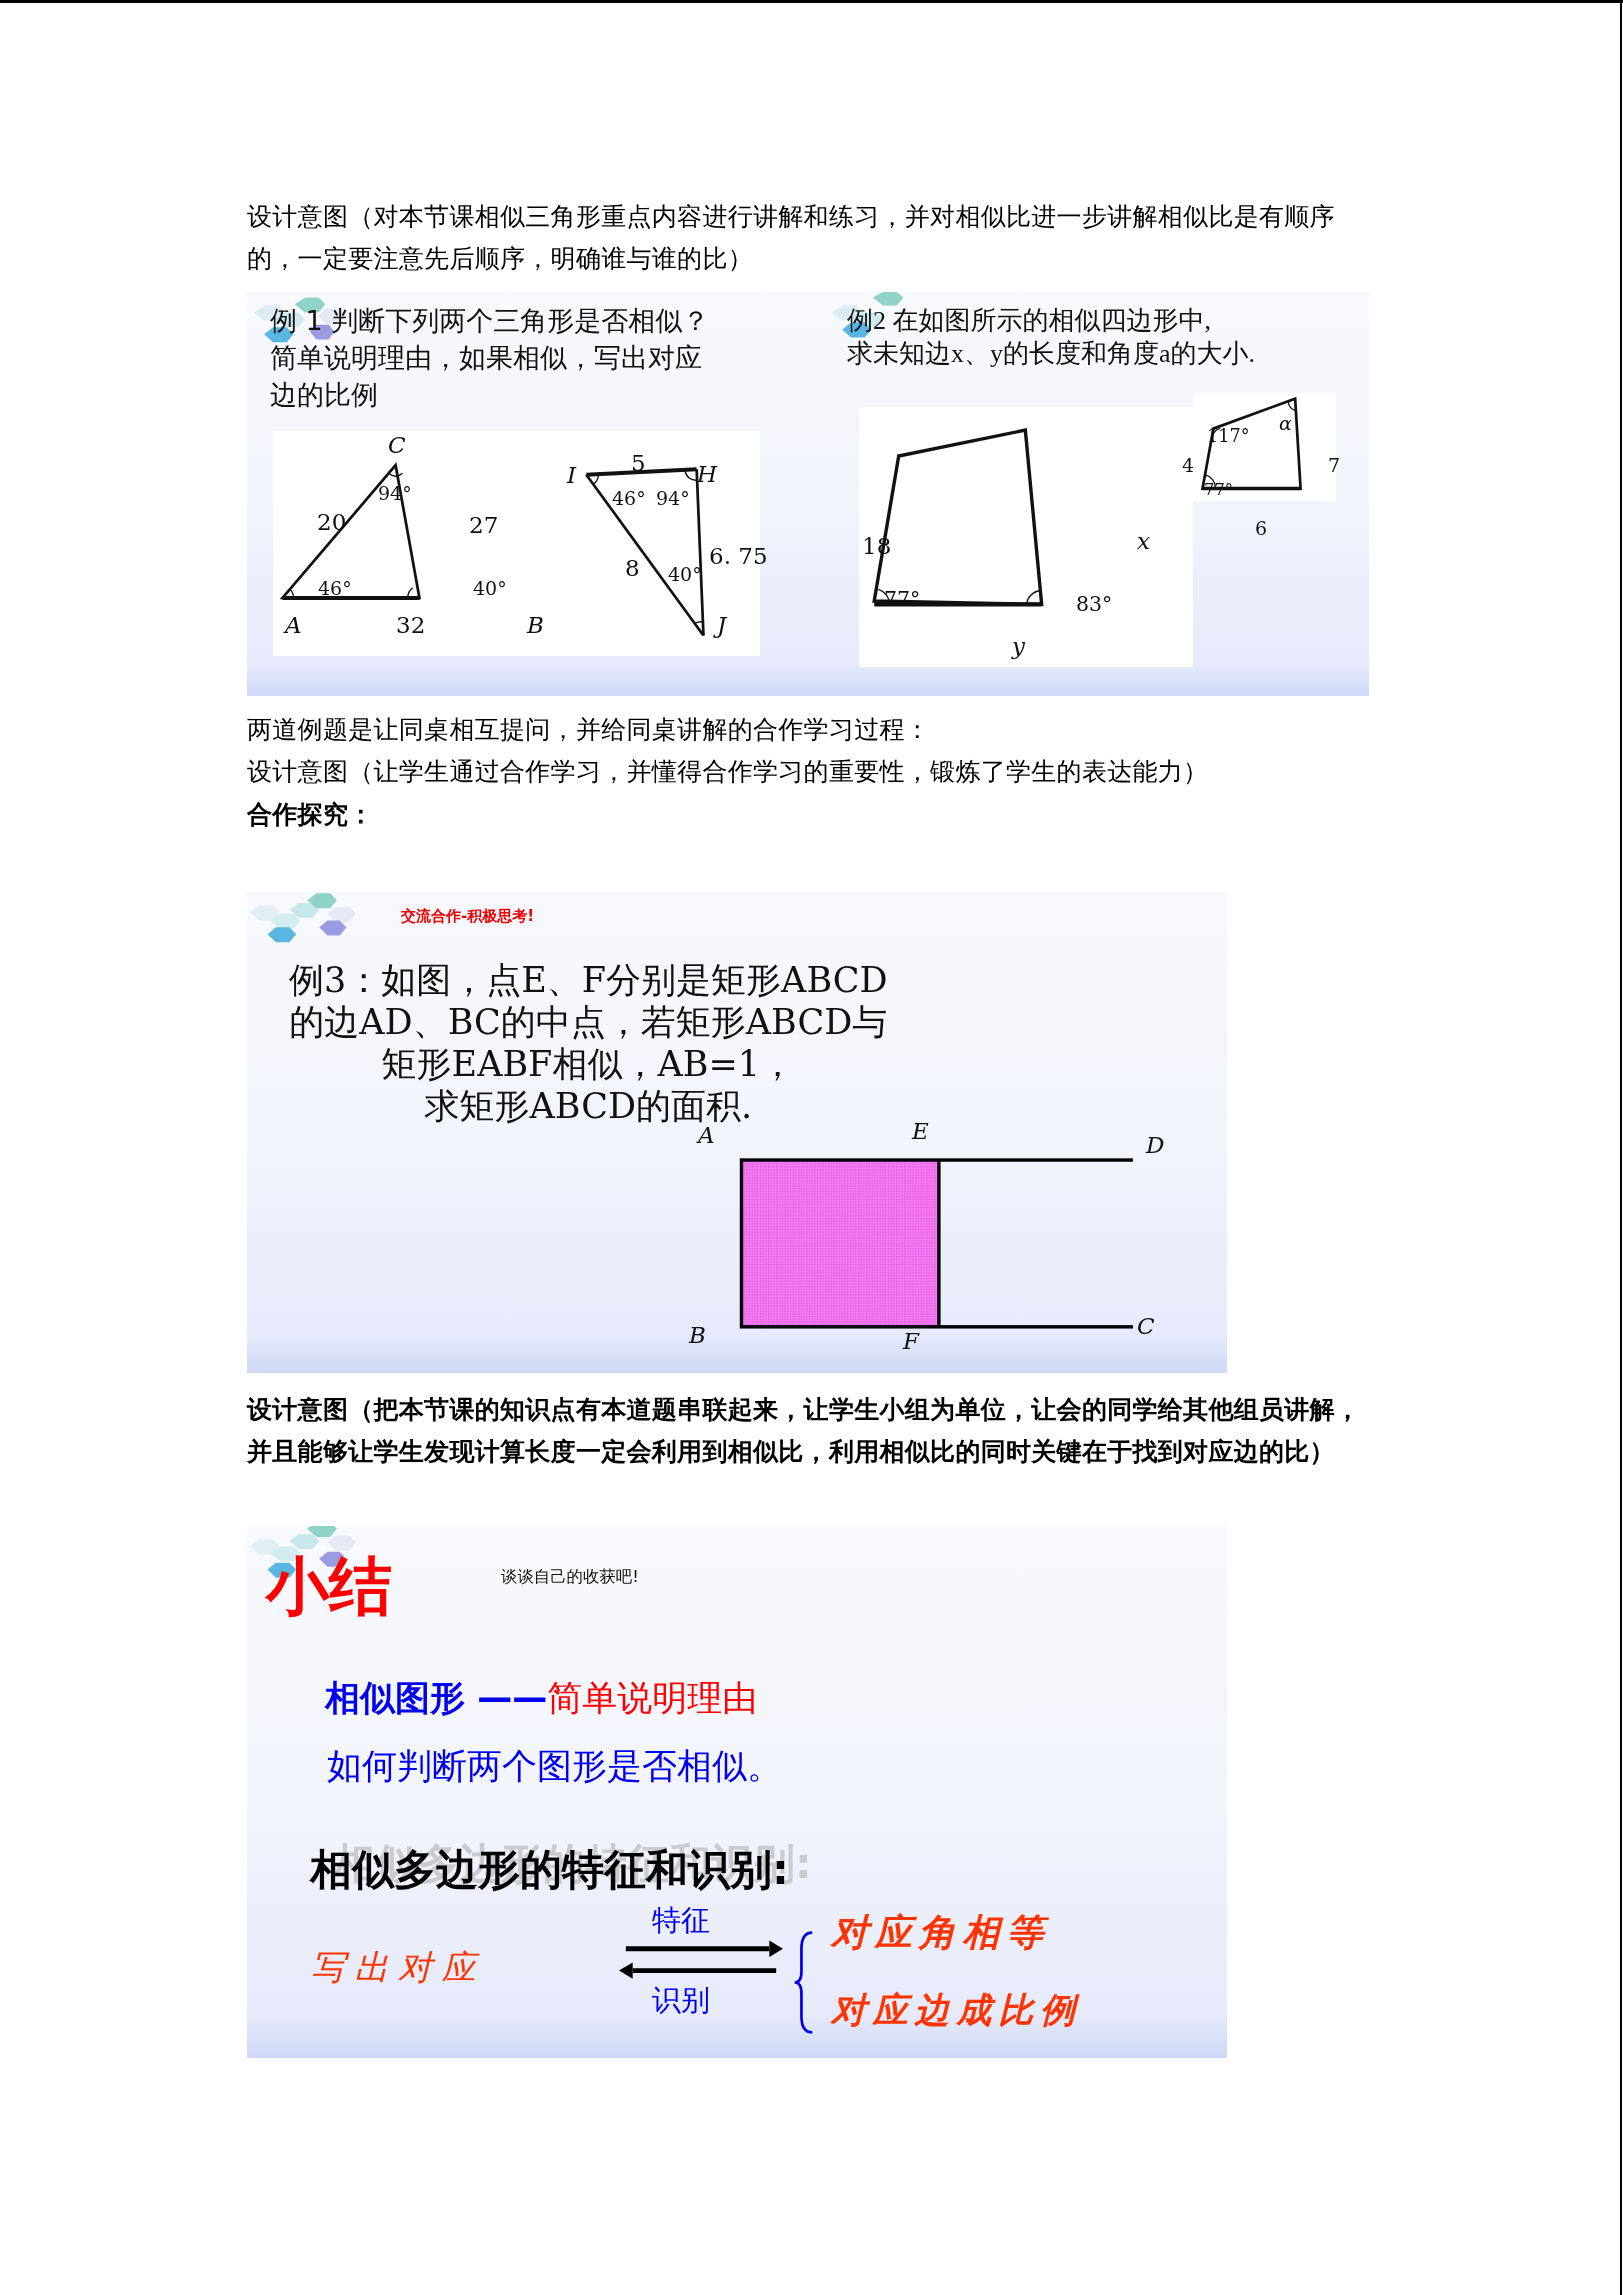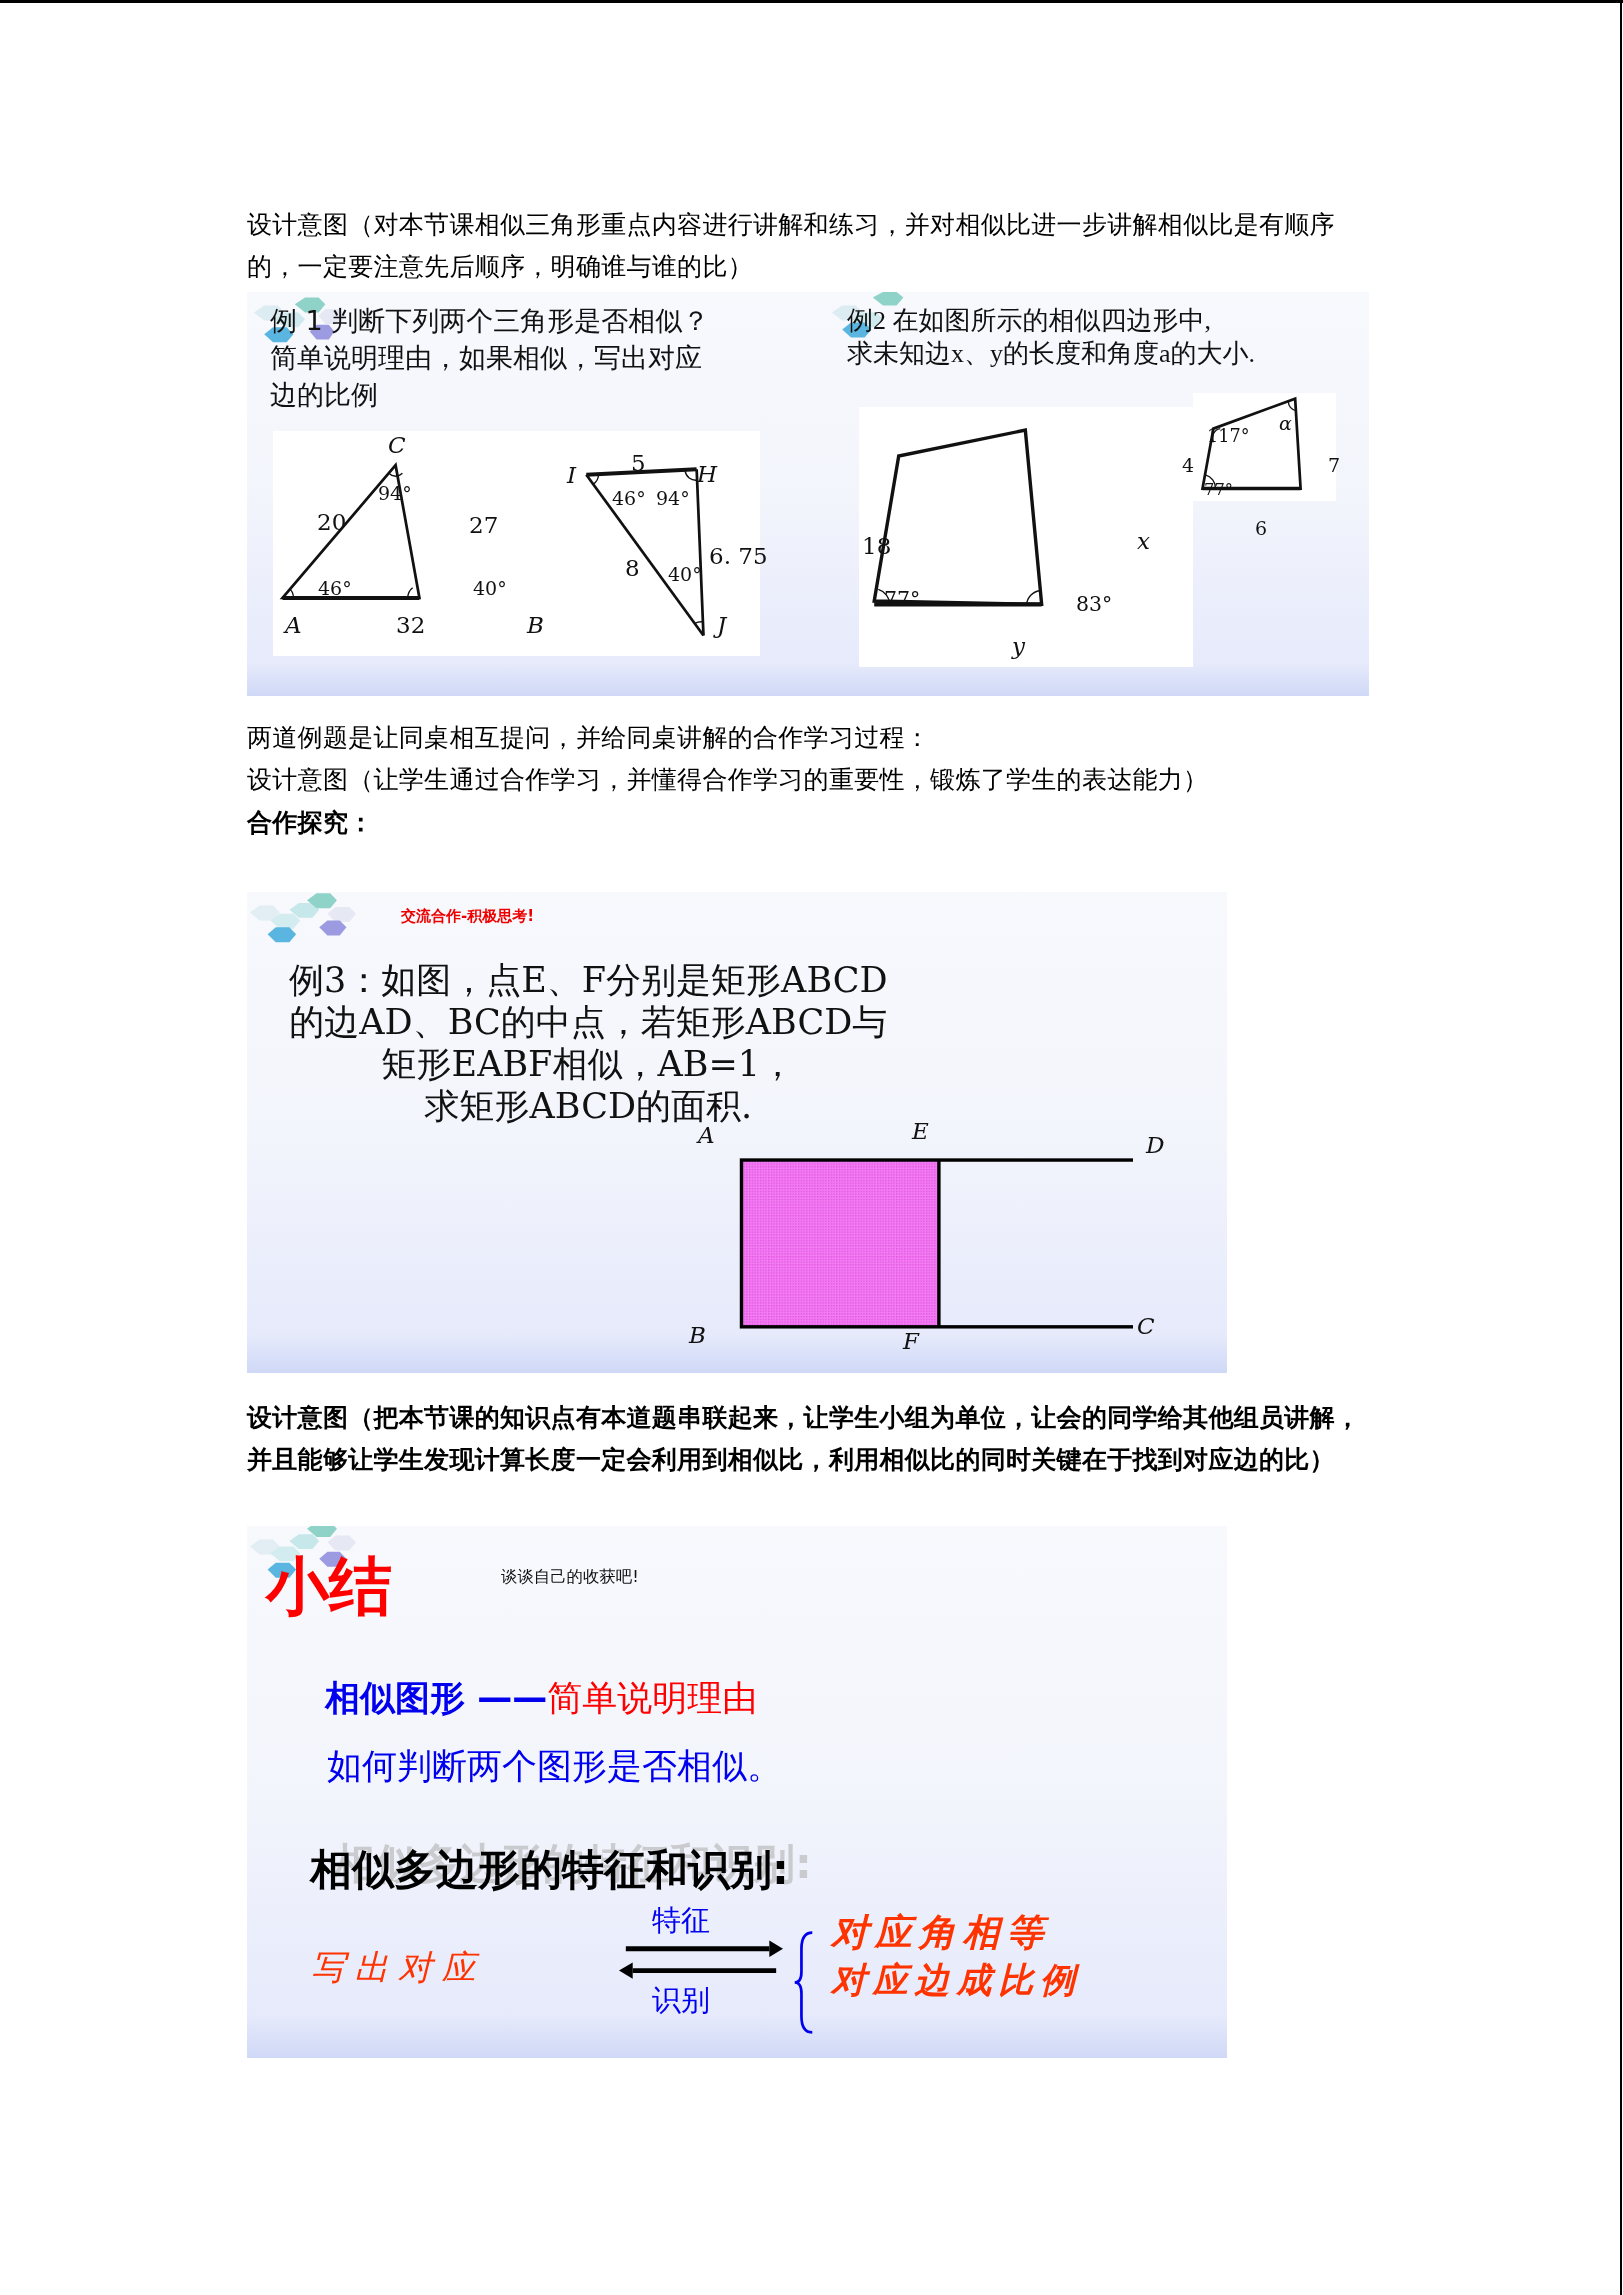--- a/index.html
+++ b/index.html
@@ -2,21 +2,21 @@
 <html style="font-size:11px"><head>
 <meta charset="utf-8">
 <style>
   html, body { margin: 0; padding: 0; background: #ffffff; }
   body { width: 1623px; height: 2295px; position: relative; overflow: hidden;
          font-family: "DejaVu Sans", "Liberation Sans", sans-serif; color: #000; }
   .page-border-top { position: absolute; left: 0; top: 0; width: 1623px; height: 2.7px; background: #000; }
   .page-border-right { position: absolute; right: 1.4px; top: 0; width: 2px; height: 2295px; background: #000; }
 
   .para { position: absolute; left: 247px; width: 1125px; font-size: 25px; line-height: 42px;
-          font-family: "DejaVu Sans", sans-serif; letter-spacing: 0.3px; margin-top: 8px; }
+          font-family: "DejaVu Sans", sans-serif; letter-spacing: 0.3px; }
   .para.bold { font-weight: bold; }
 
   .slide { position: absolute; overflow: hidden;
            background: linear-gradient(180deg, #f7f9fd 0%, #f3f5fc 50%, #e6eafb 92%, #cfd8f6 100%); }
 
   
   .hexlogo { position: absolute; width: 116px; height: 68px; }
 
   .slide-text { position: absolute; font-family: "DejaVu Sans", sans-serif; color: #111; white-space: nowrap; }
   .white-panel { position: absolute; background: #ffffff; }
@@ -196,15 +196,15 @@
     <line x1="10" y1="20" x2="220" y2="20" stroke="#000" stroke-width="7"></line>
     <polygon points="220,8 240,20 220,32" fill="#000"></polygon>
     <line x1="20" y1="52" x2="230" y2="52" stroke="#000" stroke-width="7"></line>
     <polygon points="20,40 0,52 20,64" fill="#000"></polygon>
   </svg>
   <div class="slide-text" style="left:405px; top:455px; font-size:29px; color:#0000ee;">识别</div>
   <svg style="position:absolute; left:545px; top:402px;" width="27" height="109" viewBox="0 0 40 160">
     <path d="M 30 6 Q 14 6 14 30 L 14 64 Q 14 80 4 80 Q 14 80 14 96 L 14 130 Q 14 154 30 154" fill="none" stroke="#0000ee" stroke-width="4"></path>
   </svg>
   <div class="slide-text" style="left:584px; top:382px; font-size:37px; color:#ff3300; font-family:'DejaVu Serif', serif; font-style:italic; letter-spacing:6.8px; font-weight:bold;">对应角相等</div>
-  <div class="slide-text" style="left:584px; top:431px; font-size:35px; color:#ff3300; font-family:Liberation Serif, serif; font-style:italic; letter-spacing:6.8px; font-weight:bold;text-align:center;">对应边成比例</div>
+  <div class="slide-text" style="left:584px; top:461px; font-size:35px; color:#ff3300; font-family:Liberation Serif, serif; font-style:italic; letter-spacing:6.8px; font-weight:bold;text-align:center;">对应边成比例</div>
 </div>
 
 
 </body></html>

